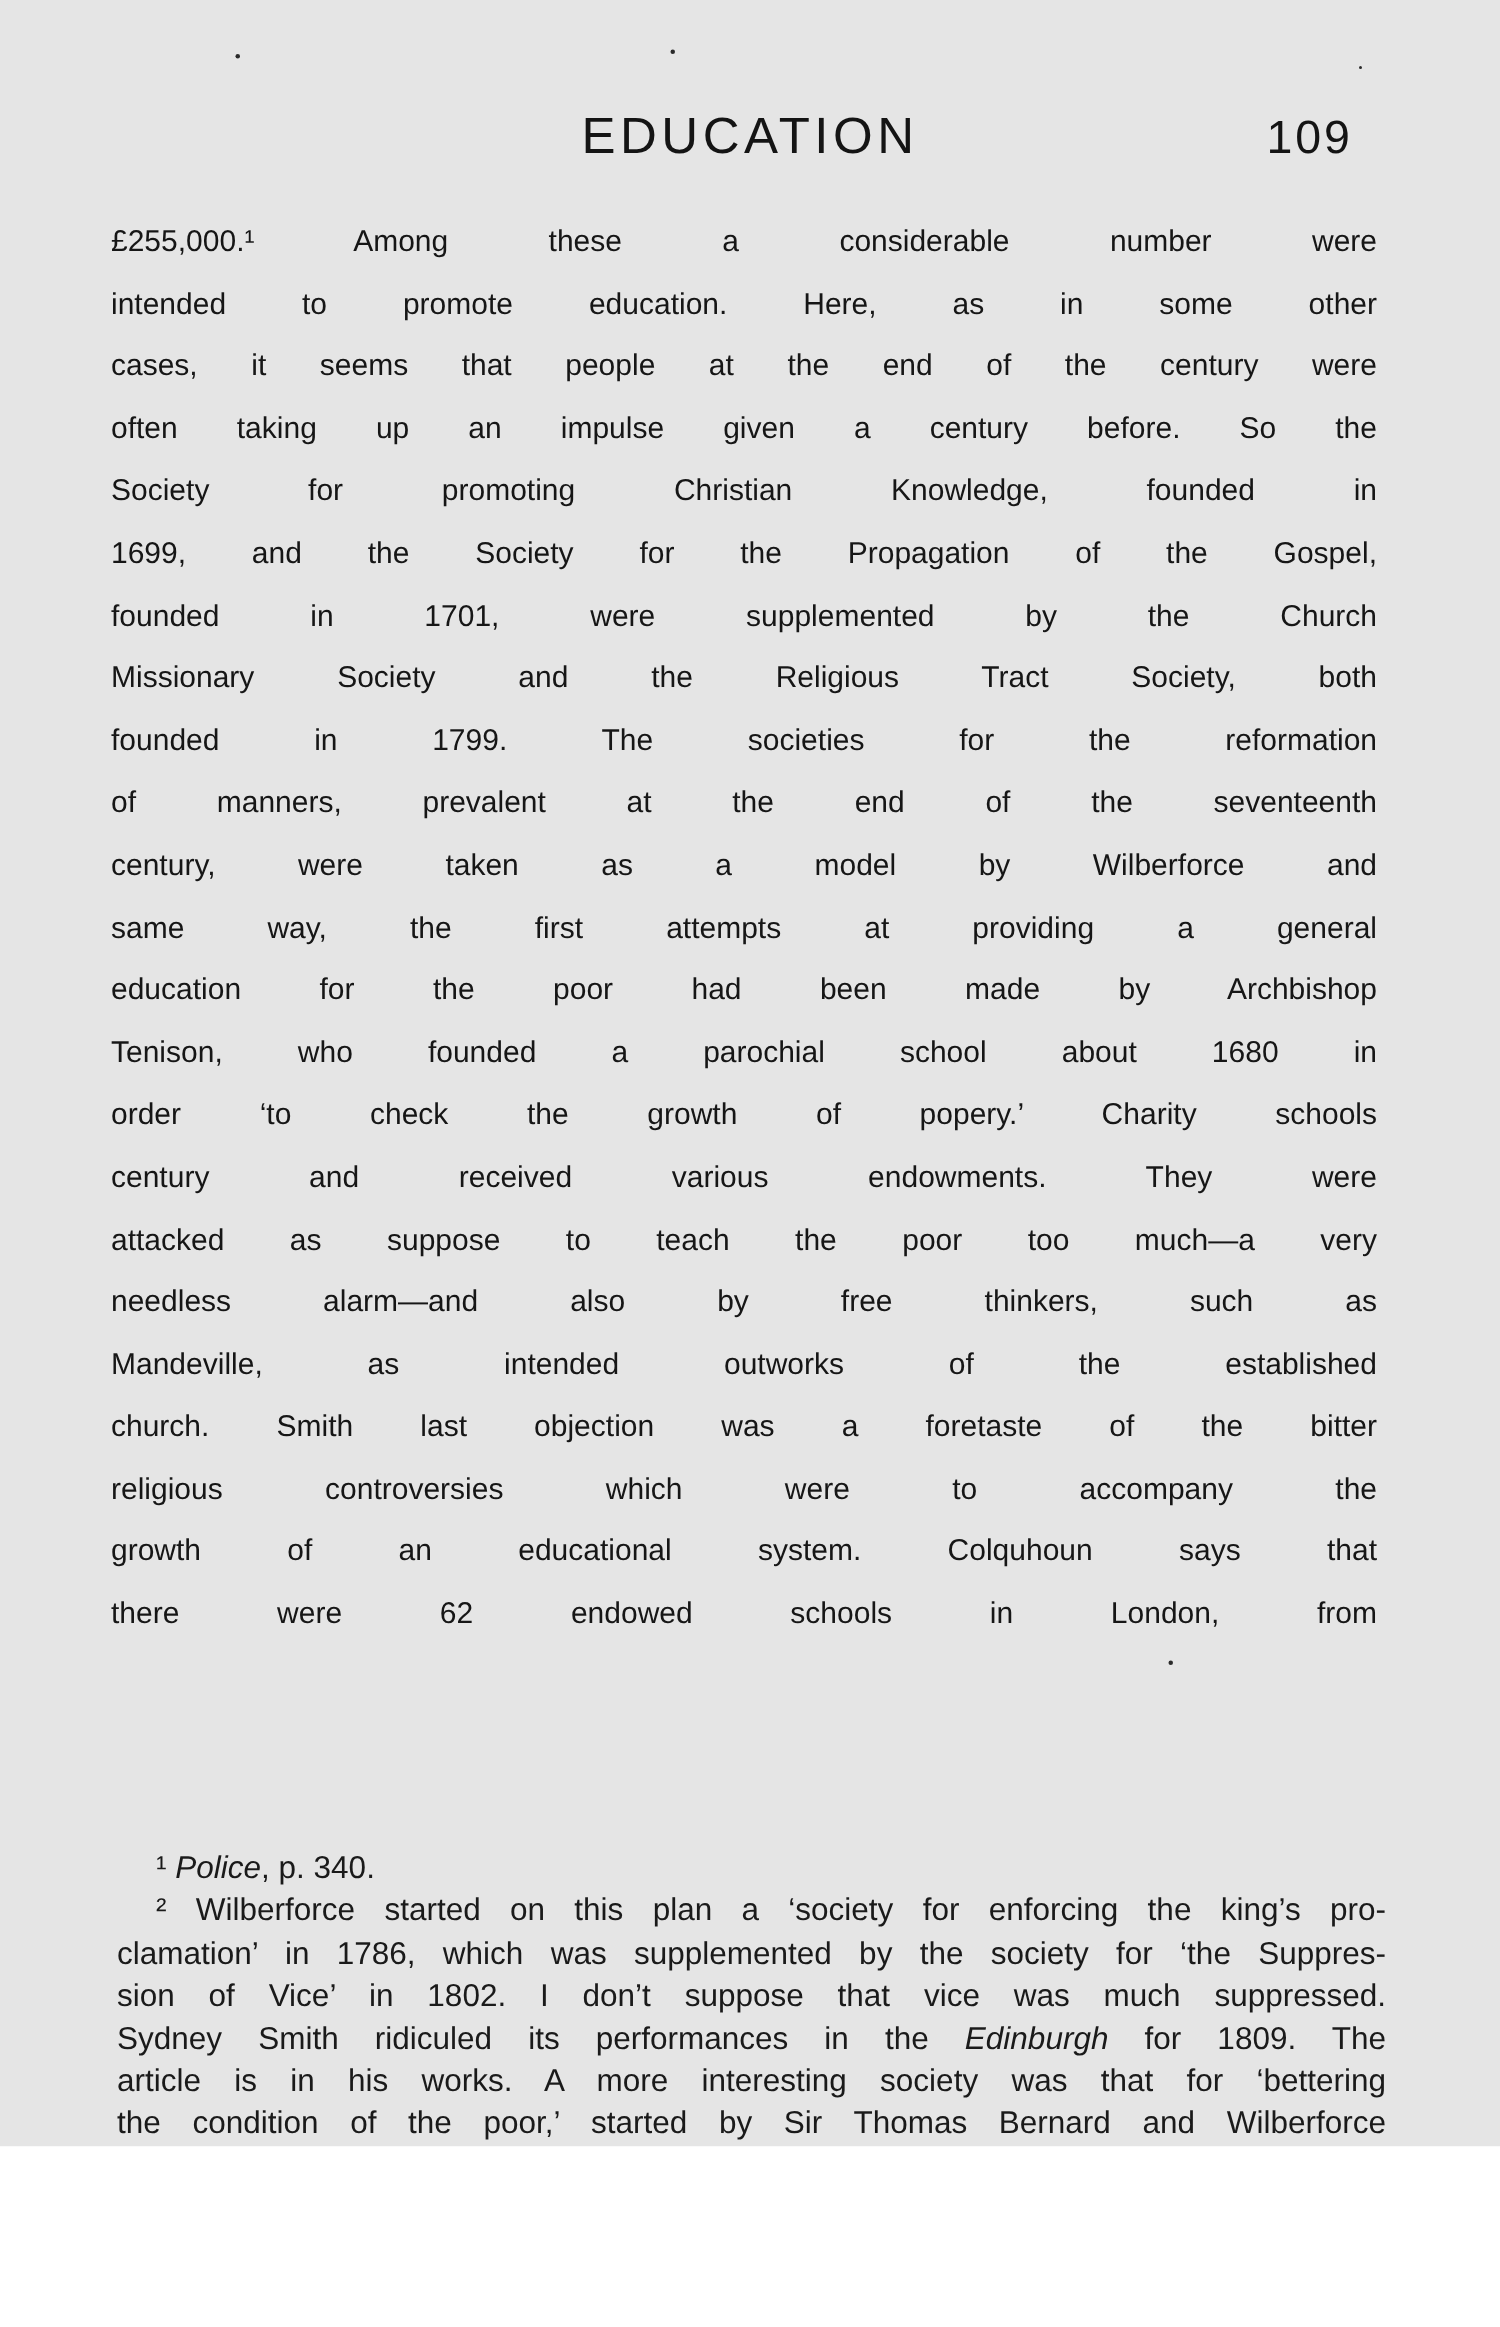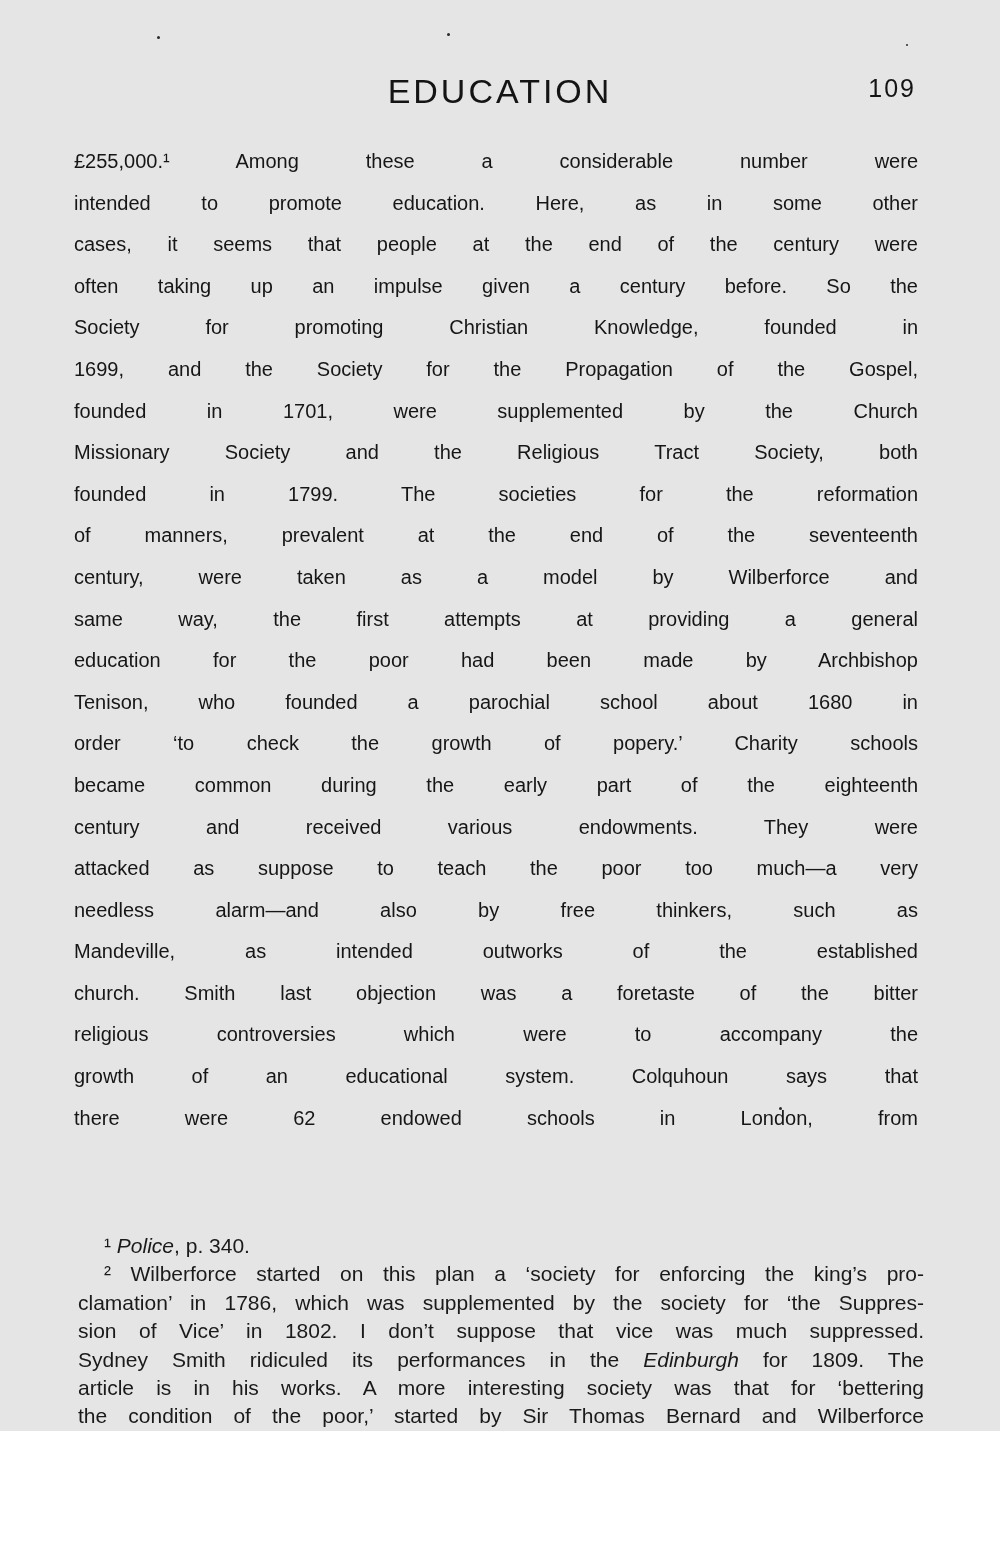--- a/index.html
+++ b/index.html
@@ -27,23 +27,23 @@
     position: absolute;
     left: 0;
     right: 0;
     text-align: center;
     font-size: 34px;
     letter-spacing: 3px;
     color: #141414;
   }
   .page-number {
     position: absolute;
-    right: 6px;
+    right: 20px;
     top: 2px;
-    font-size: 25px;
+    font-size: 31px;
     letter-spacing: 2px;
     color: #141414;
   }
   .body-text {
     position: absolute;
     top: 141px;
     left: 74px;
     width: 844px;
     font-size: 20px;
     line-height: 41.6px;
@@ -99,21 +99,20 @@
       <div class="line just">1699, and the Society for the Propagation of the Gospel,</div>
       <div class="line just">founded in 1701, were supplemented by the Church</div>
       <div class="line just">Missionary Society and the Religious Tract Society, both</div>
       <div class="line just">founded in 1799.  The societies for the reformation</div>
       <div class="line just">of manners, prevalent at the end of the seventeenth</div>
       <div class="line just">century, were taken as a model by Wilberforce and</div>
       <div class="line just">same way, the first attempts at providing a general</div>
       <div class="line just">education for the poor had been made by Archbishop</div>
       <div class="line just">Tenison, who founded a parochial school about 1680 in</div>
       <div class="line just">order ‘to check the growth of popery.’  Charity schools</div>
-      <div class="line just">became common during the early part of the eighteenth</div>
       <div class="line just">century and received various endowments.  They were</div>
       <div class="line just">attacked as suppose to teach the poor too much—a very</div>
       <div class="line just">needless alarm—and also by free thinkers, such as</div>
       <div class="line just">Mandeville, as intended outworks of the established</div>
       <div class="line just">church.  Smith last objection was a foretaste of the bitter</div>
       <div class="line just">religious controversies which were to accompany the</div>
       <div class="line just">growth of an educational system.  Colquhoun says that</div>
       <div class="line just">there were 62 endowed schools in London, from</div>
     </div>
   <div class="footnotes">

